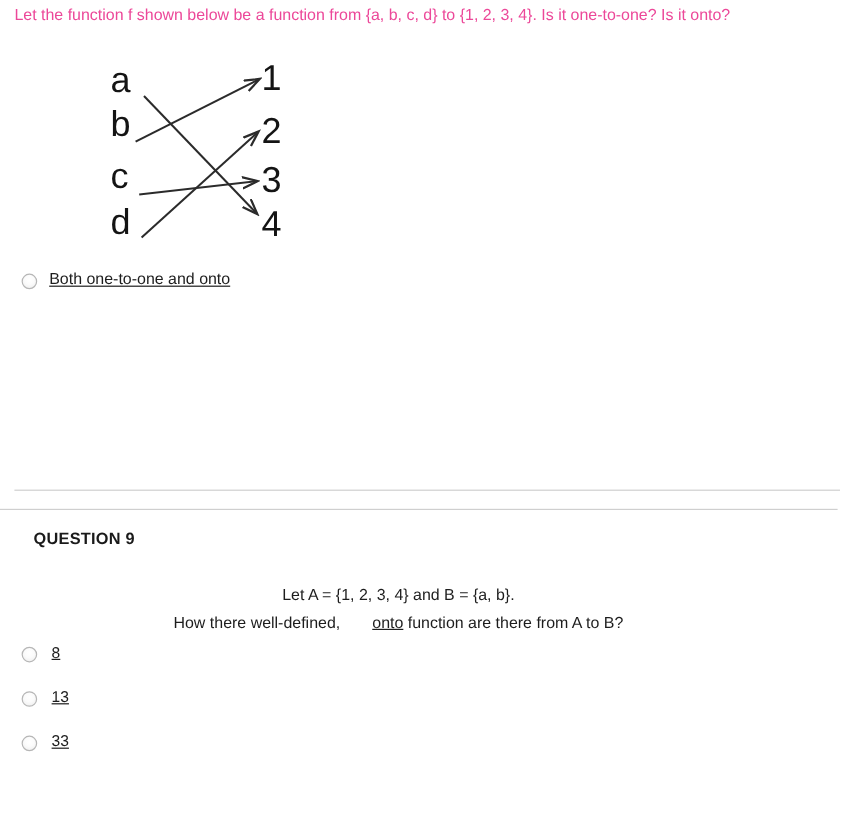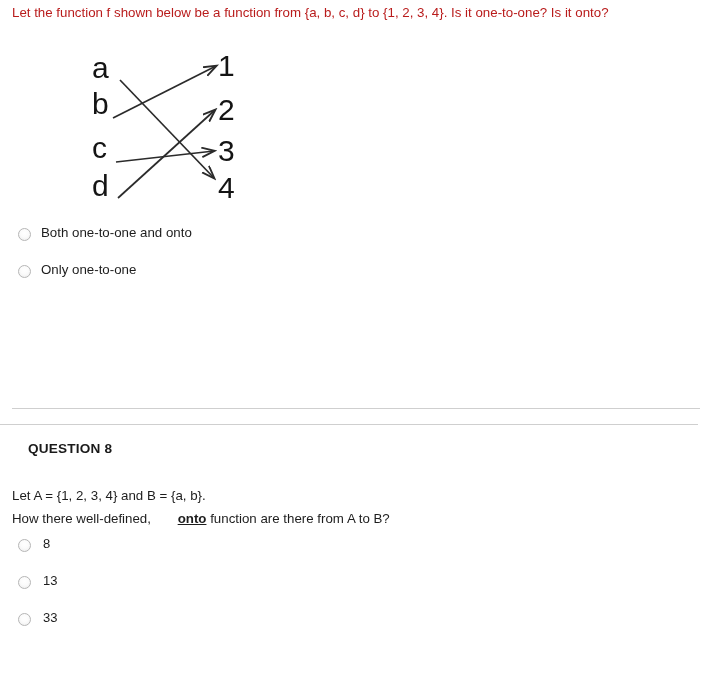--- a/index.html
+++ b/index.html
@@ -17,21 +17,21 @@
   }
 
   
   .q4-prompt {
     position: absolute;
     left: 12px;
     top: 4px;
     width: 690px;
     font-size: 13.3px;
     line-height: 18px;
-    color: #b91c1c;
+    color: #ec4899;
     white-space: nowrap;
   }
 
   
   .diagram {
     position: absolute;
     left: 86px;
     top: 50px;
     width: 170px;
     height: 158px;
@@ -81,20 +81,21 @@
     box-sizing: border-box;
   }
   .opt-label {
     position: absolute;
     left: 41px;
     top: 0;
     font-size: 13.3px;
     line-height: 21px;
     color: #1d1d1d;
     white-space: nowrap;
+    text-decoration: underline;
   }
   .opt-label.num {
     left: 43px;
     font-size: 13px;
   }
 
   
   .divider {
     position: absolute;
     height: 0;
@@ -114,24 +115,25 @@
     color: #1a1a1a;
   }
   .q5-body {
     position: absolute;
     left: 12px;
     top: 484px;
     width: 640px;
     font-size: 13.3px;
     line-height: 23px;
     color: #1d1d1d;
+    text-align: center;
   }
   .q5-body .line { white-space: nowrap; }
   .q5-body b.onto {
-    font-weight: bold;
+    font-weight: normal;
     text-decoration: underline;
     margin-left: 23px;
   }
 </style>
 </head>
 <body>
 
 <div class="q4-prompt">Let the function f shown below be a function from {a, b, c, d} to {1, 2, 3, 4}. Is it one-to-one? Is it onto?</div>
 
 <div class="diagram">
@@ -165,30 +167,26 @@
     <div class="node" style="top:83px">3</div>
     <div class="node" style="top:120px">4</div>
   </div>
 </div>
 
 <div class="options" style="top:222px">
   <div class="opt-row">
     <span class="radio"></span>
     <span class="opt-label">Both one-to-one and onto</span>
   </div>
-  <div class="opt-row">
-    <span class="radio"></span>
-    <span class="opt-label">Only one-to-one</span>
-  </div>
 </div>
 
 <div class="divider top-inset"></div>
 <div class="divider full"></div>
 
-<div class="q5-title">QUESTION 8</div>
+<div class="q5-title">QUESTION 9</div>
 
 <div class="q5-body">
   <div class="line">Let A = {1, 2, 3, 4} and B = {a, b}.</div>
   <div class="line"><span>How there well-defined, </span><b class="onto">onto</b><span> function are there from A to B?</span></div>
 </div>
 
 <div class="options" style="top:533px">
   <div class="opt-row">
     <span class="radio"></span>
     <span class="opt-label num">8</span>

